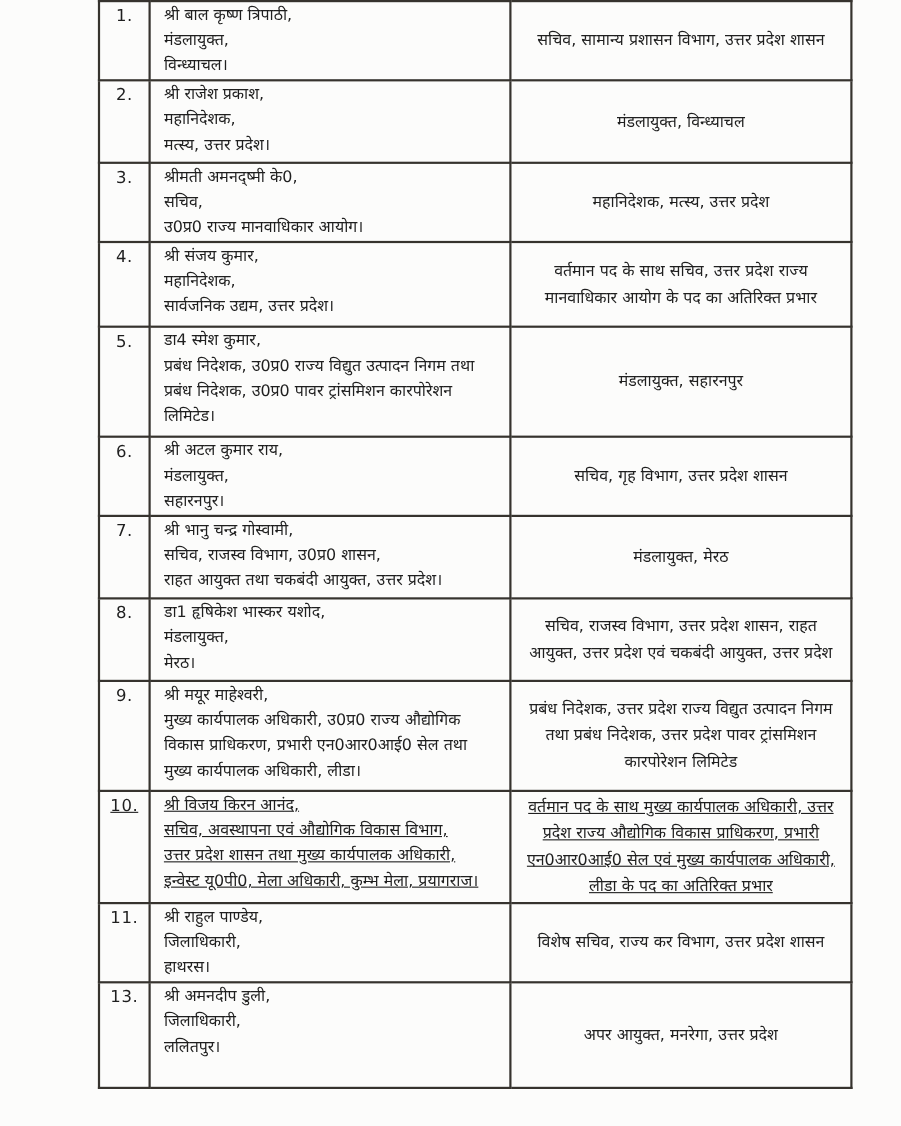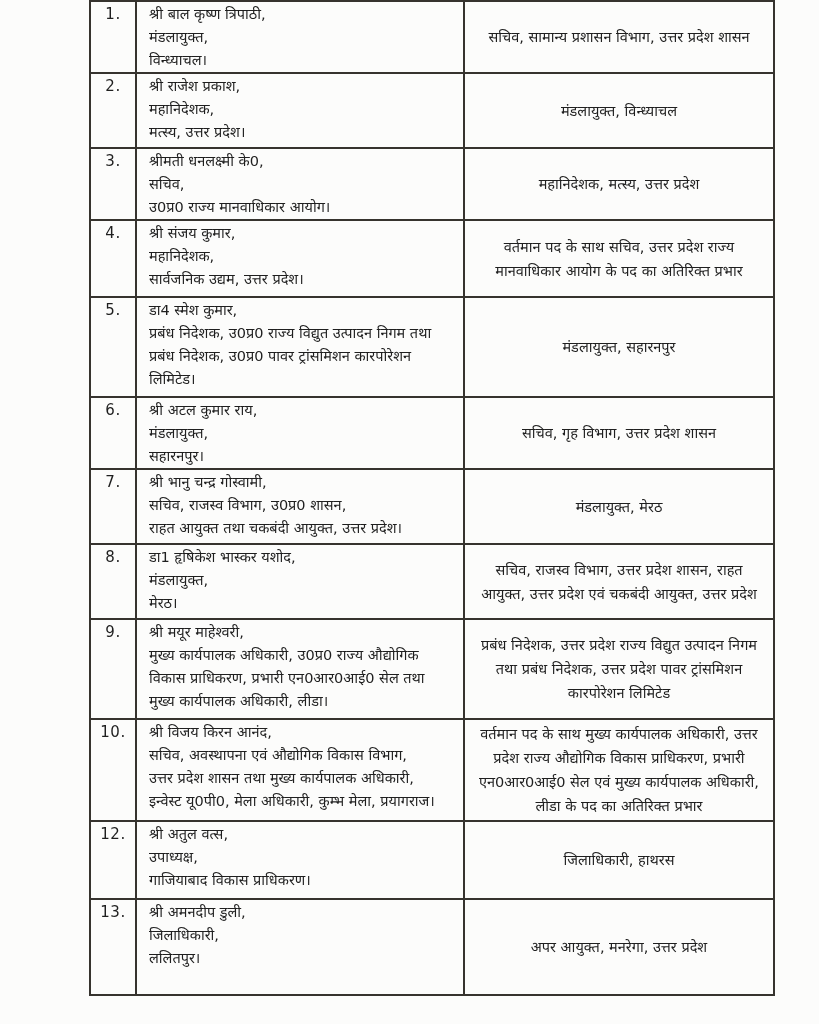--- a/index.html
+++ b/index.html
@@ -79,21 +79,21 @@
           <td class="officer-cell">
             <div class="officer-line">श्री राजेश प्रकाश,</div>
             <div class="officer-line">महानिदेशक,</div>
             <div class="officer-line">मत्स्य, उत्तर प्रदेश।</div>
           </td>
           <td class="posting-cell">मंडलायुक्त, विन्ध्याचल</td>
         </tr>
         <tr style="height: 71px;">
           <td class="serial-cell">3.</td>
           <td class="officer-cell">
-            <div class="officer-line">श्रीमती धनलक्ष्मी के0,</div>
+            <div class="officer-line">श्रीमती अमनद्ष्मी के0,</div>
             <div class="officer-line">सचिव,</div>
             <div class="officer-line">उ0प्र0 राज्य मानवाधिकार आयोग।</div>
           </td>
           <td class="posting-cell">महानिदेशक, मत्स्य, उत्तर प्रदेश</td>
         </tr>
         <tr style="height: 77px;">
           <td class="serial-cell">4.</td>
           <td class="officer-cell">
             <div class="officer-line">श्री संजय कुमार,</div>
             <div class="officer-line">महानिदेशक,</div>
@@ -141,38 +141,38 @@
         <tr style="height: 100px;">
           <td class="serial-cell">9.</td>
           <td class="officer-cell">
             <div class="officer-line">श्री मयूर माहेश्वरी,</div>
             <div class="officer-line">मुख्य कार्यपालक अधिकारी, उ0प्र0 राज्य औद्योगिक</div>
             <div class="officer-line">विकास प्राधिकरण, प्रभारी एन0आर0आई0 सेल तथा</div>
             <div class="officer-line">मुख्य कार्यपालक अधिकारी, लीडा।</div>
           </td>
           <td class="posting-cell">प्रबंध निदेशक, उत्तर प्रदेश राज्य विद्युत उत्पादन निगम तथा प्रबंध निदेशक, उत्तर प्रदेश पावर ट्रांसमिशन कारपोरेशन लिमिटेड</td>
         </tr>
-        <tr style="height: 100px;">
+        <tr style="height: 100px; text-decoration: underline;">
           <td class="serial-cell">10.</td>
           <td class="officer-cell">
             <div class="officer-line">श्री विजय किरन आनंद,</div>
             <div class="officer-line">सचिव, अवस्थापना एवं औद्योगिक विकास विभाग,</div>
             <div class="officer-line">उत्तर प्रदेश शासन तथा मुख्य कार्यपालक अधिकारी,</div>
             <div class="officer-line">इन्वेस्ट यू0पी0, मेला अधिकारी, कुम्भ मेला, प्रयागराज।</div>
           </td>
           <td class="posting-cell">वर्तमान पद के साथ मुख्य कार्यपालक अधिकारी, उत्तर प्रदेश राज्य औद्योगिक विकास प्राधिकरण, प्रभारी एन0आर0आई0 सेल एवं मुख्य कार्यपालक अधिकारी, लीडा के पद का अतिरिक्त प्रभार</td>
         </tr>
-        <tr style="height: 78px;">
-          <td class="serial-cell">12.</td>
+        <tr style="height: 72px;">
+          <td class="serial-cell">11.</td>
           <td class="officer-cell">
-            <div class="officer-line">श्री अतुल वत्स,</div>
-            <div class="officer-line">उपाध्यक्ष,</div>
-            <div class="officer-line">गाजियाबाद विकास प्राधिकरण।</div>
+            <div class="officer-line">श्री राहुल पाण्डेय,</div>
+            <div class="officer-line">जिलाधिकारी,</div>
+            <div class="officer-line">हाथरस।</div>
           </td>
-          <td class="posting-cell">जिलाधिकारी, हाथरस</td>
+          <td class="posting-cell">विशेष सचिव, राज्य कर विभाग, उत्तर प्रदेश शासन</td>
         </tr>
         <tr style="height: 96px;">
           <td class="serial-cell">13.</td>
           <td class="officer-cell">
             <div class="officer-line">श्री अमनदीप डुली,</div>
             <div class="officer-line">जिलाधिकारी,</div>
             <div class="officer-line">ललितपुर।</div>
           </td>
           <td class="posting-cell">अपर आयुक्त, मनरेगा, उत्तर प्रदेश</td>
         </tr>

